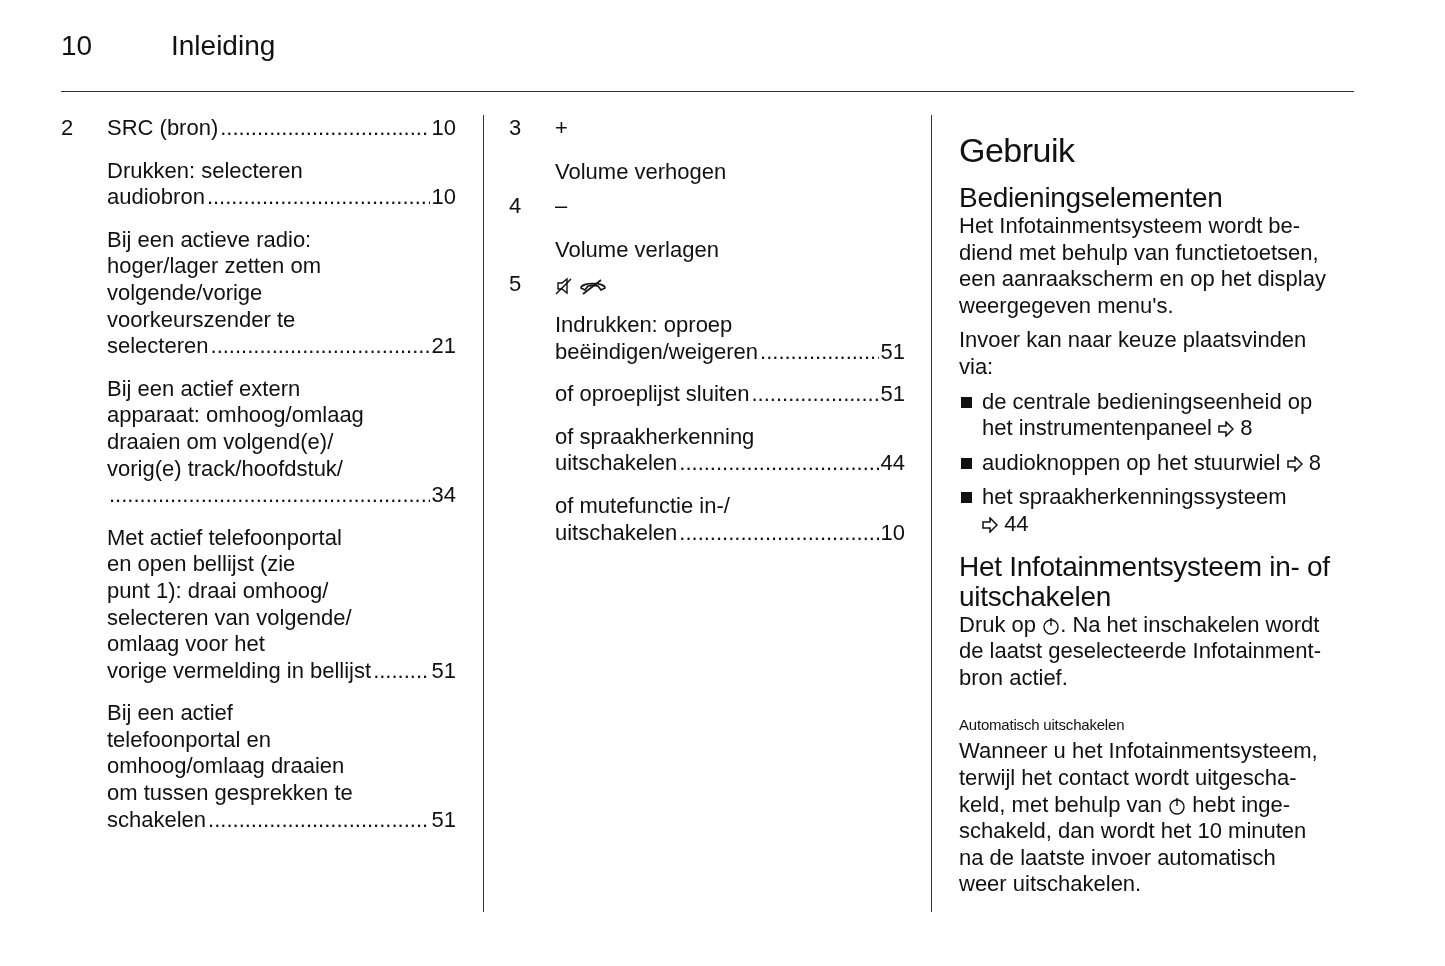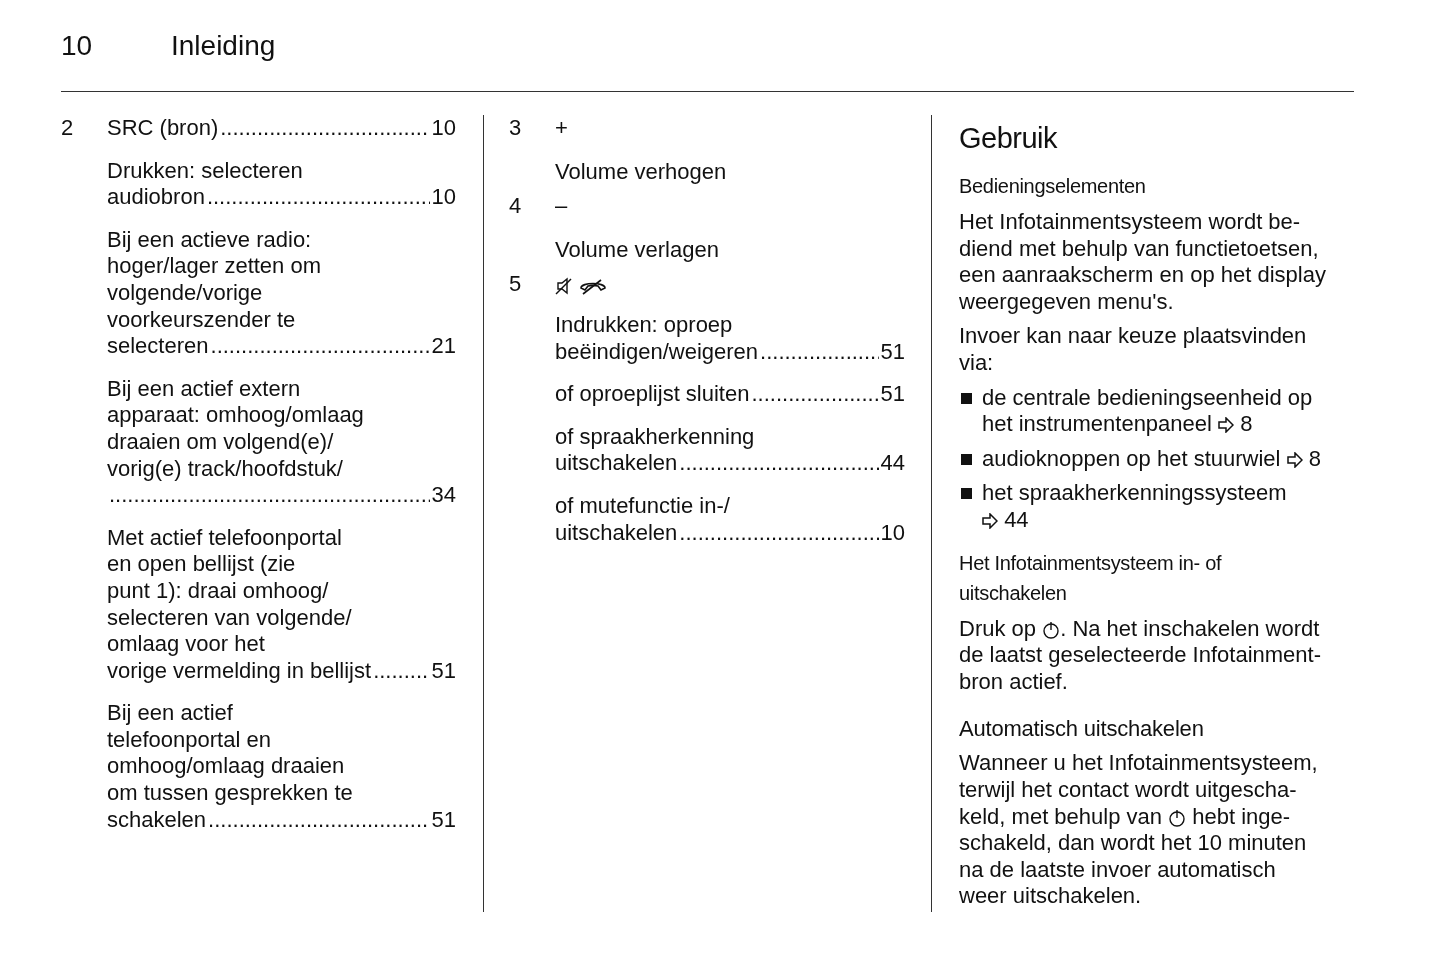--- a/index.html
+++ b/index.html
@@ -16,24 +16,24 @@
   .col3 { left:959px; top:115px; width:400px; }
   .num { position:absolute; left:0; }
   .entry { position:relative; padding-left:46px; margin-bottom:16px; }
   .line { display:flex; white-space:nowrap; }
   .line .txt { flex:0 0 auto; }
   .dots { flex:1 1 auto; overflow:hidden; white-space:nowrap; margin:0 2px; }
   .dots::after { content:"........................................................................................"; }
   .page { flex:0 0 auto; }
   .plain { white-space:nowrap; }
   .sym { display:inline-flex; gap:6px; vertical-align:middle; }
-  h1 { font-size:29px; font-weight:normal; margin:4px 0 14px 0; line-height:38px; letter-spacing:-0.5px; }
-  h2 { font-size:20px; font-weight:normal; margin:0; line-height:30px; letter-spacing:-0.3px; }
-  h3 { font-size:22px; font-weight:normal; margin:0; line-height:27px; letter-spacing:-0.2px; }
-  p { margin:8px 0 8px 0; }
+  h1 { font-size:34px; font-weight:normal; margin:16px 0 14px 0; line-height:38px; letter-spacing:-0.5px; }
+  h2 { font-size:28px; font-weight:normal; margin:0; line-height:30px; letter-spacing:-0.3px; }
+  h3 { font-size:15px; font-weight:normal; margin:0; line-height:27px; letter-spacing:-0.2px; }
+  p { margin:0 0 8px 0; }
   ul { list-style:none; margin:0; padding:0; }
   li { position:relative; padding-left:23px; margin-bottom:8px; }
   li .bullet { position:absolute; left:2px; top:8px; width:11px; height:11px; background:#111; }
   .arrow { display:inline-block; vertical-align:middle; }
 </style>
 </head>
 <body>
 
 <div>
   <div class="hdr">

